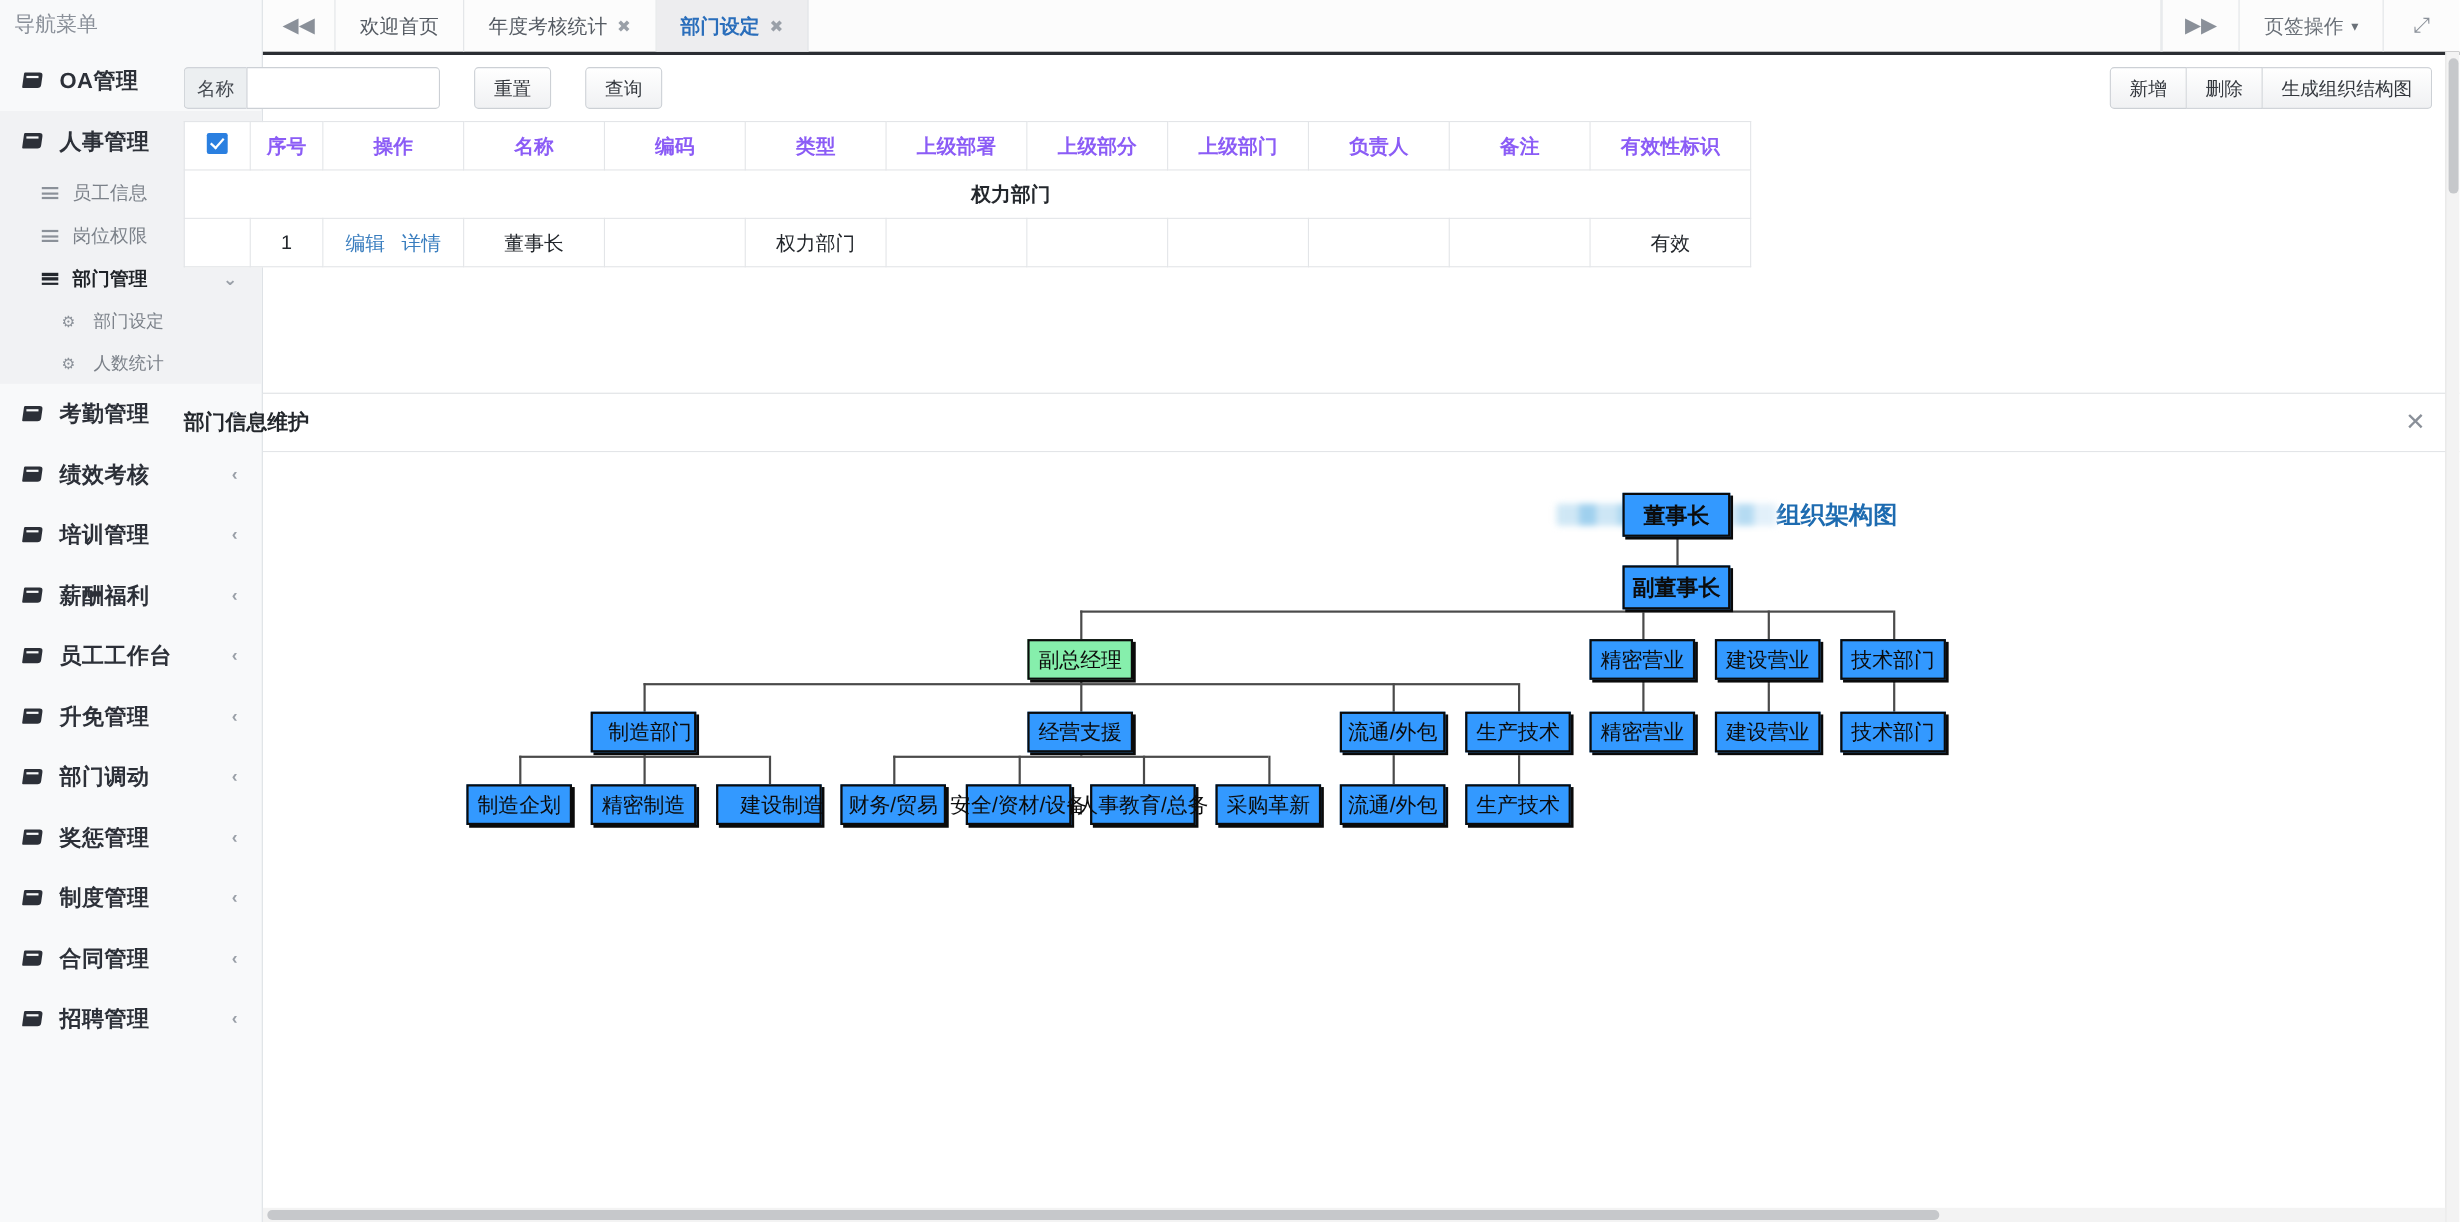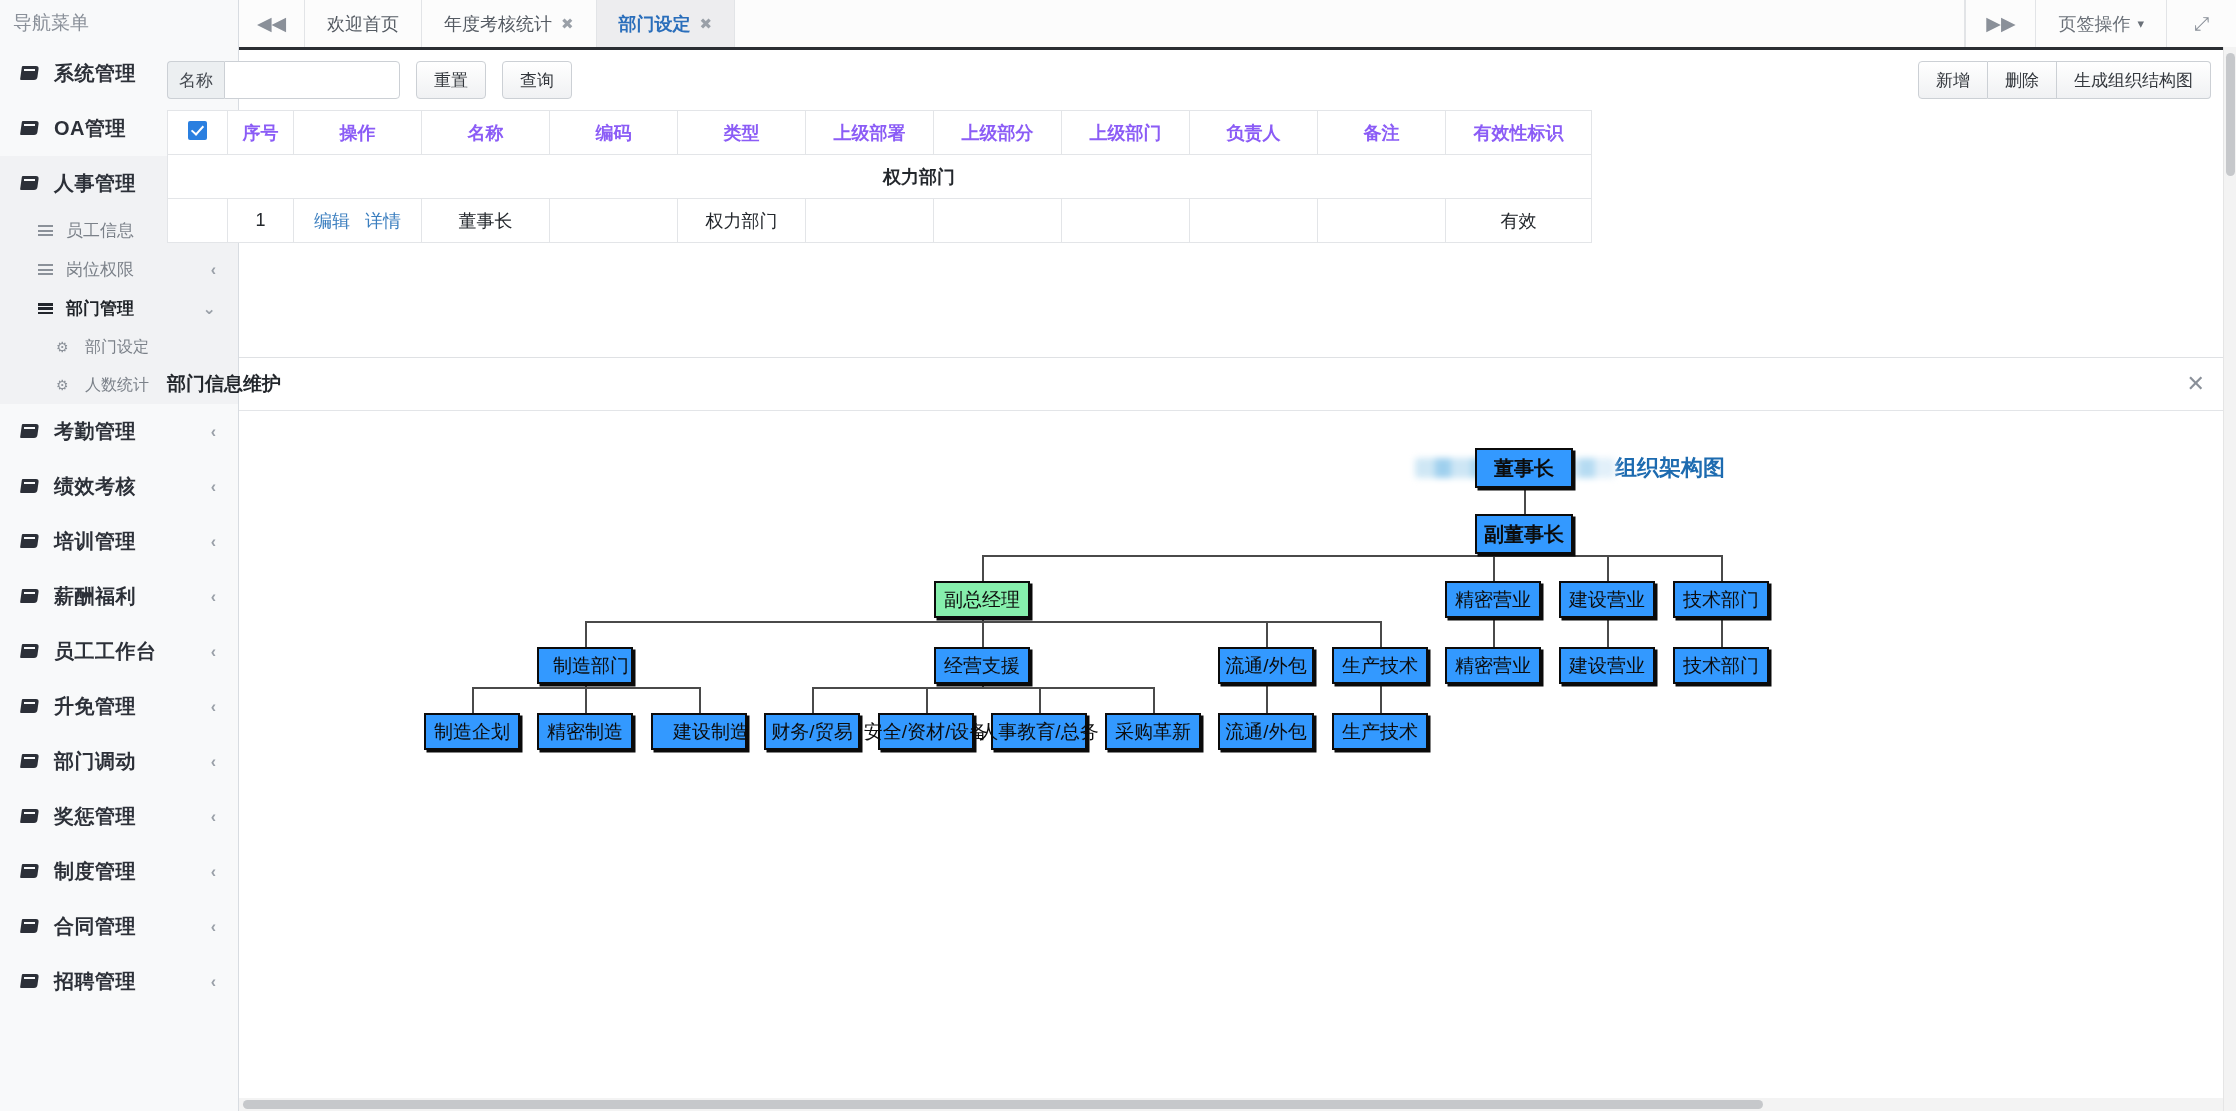--- a/index.html
+++ b/index.html
@@ -111,21 +111,21 @@
     border-radius:4px 0 0 4px; padding: 0 11px;
     display:flex; align-items:center; font-size:17px; color:#444950;
   }
   .search-input {
     width: 176px; border:1px solid #ccd0d5; border-radius: 0 4px 4px 0;
     font-size:16px; padding:0 9px; outline:none; background:#fff;
   }
   .btn {
     border:1px solid #ccd0d5; background: linear-gradient(#fff,#f0f1f3);
     border-radius:4px; font-size:17px; color:#33373d; height:38px;
-    padding: 0 17px; cursor:pointer; margin-left: 16px;
+    padding: 0 17px; cursor:pointer; margin-left: 31px;
   }
   .btn-group { position:absolute; right: 25px; display:flex; }
   .btn-group .btn {
     margin-left:0; border-radius:0; border-left:none;
   }
   .btn-group .btn:first-child { border-radius:4px 0 0 4px; border-left:1px solid #ccd0d5; }
   .btn-group .btn:last-child { border-radius:0 4px 4px 0; }
 
   
   .list-title {
@@ -232,25 +232,20 @@
   }
 </style>
 </head>
 <body>
 
 <div id="app">
 
   <div id="sidebar">
     <div class="nav-title">导航菜单</div>
 
-    <div class="nav-item">
-      <span class="bookicon"></span>
-      <span class="nlabel">系统管理</span>
-      <span class="chev">‹</span>
-    </div>
 
     <div class="nav-item">
       <span class="bookicon"></span>
       <span class="nlabel">OA管理</span>
       <span class="chev">‹</span>
     </div>
 
     <div class="nav-group-open">
       <div class="nav-item expanded">
         <span class="bookicon"></span>

